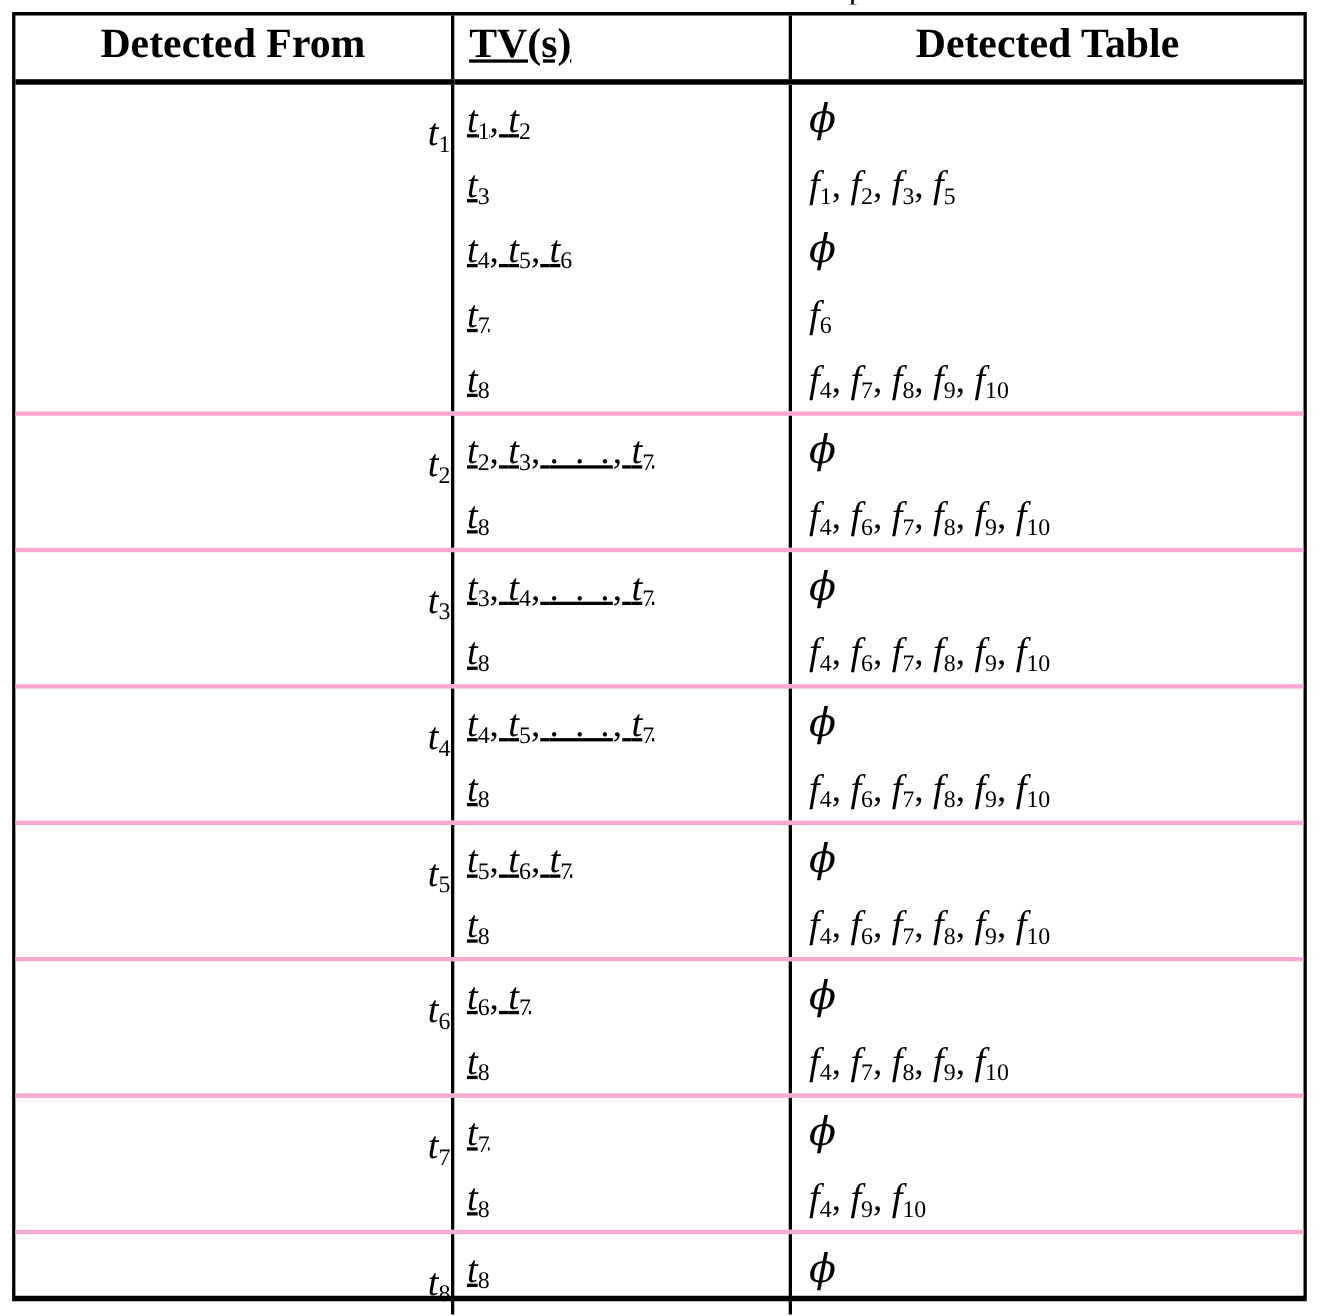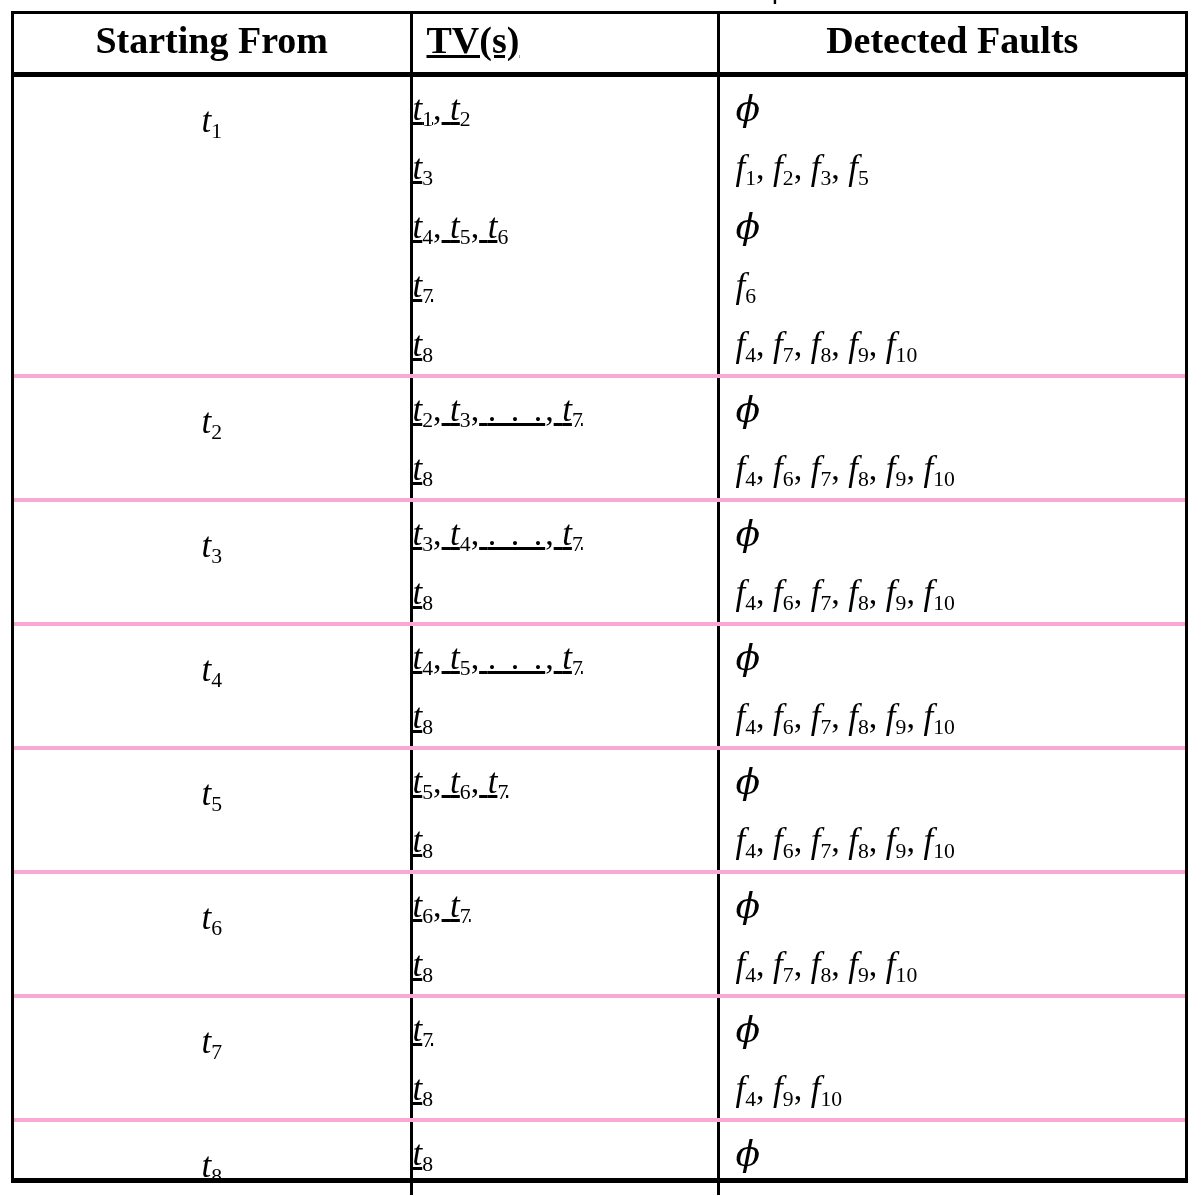--- a/index.html
+++ b/index.html
@@ -92,27 +92,27 @@
   }
 
   td {
     vertical-align: top;
     font-size: 34px;
     padding: 0;
     height: 1px;
   }
 
   .startcell {
-    text-align: center;
+    text-align: right;
     vertical-align: top;
     padding-top: 12px;
   }
 
   .tvcell, .dfcell {
-    padding-left: 0;
+    padding-left: 12px;
     text-align: left;
   }
   .dfcell { padding-left: 16px; }
 
   .line {
     height: 59px;
     line-height: 59px;
     white-space: nowrap;
     font-size: 34px;
   }
@@ -149,23 +149,23 @@
 
   <div class="tbl-wrap">
     <table class="faults">
       <colgroup>
         <col class="c-start">
         <col class="c-tv">
         <col class="c-df">
       </colgroup>
       <thead>
         <tr class="header-row">
-          <th class="hd-start">Starting From</th>
+          <th class="hd-start">Detected From</th>
           <th class="hd-tv">TV(s)</th>
-          <th class="hd-df">Detected Faults</th>
+          <th class="hd-df">Detected Table</th>
         </tr>
       </thead>
       <tbody class="grp">
           <tr class="grp-first">
             <td class="cell-start startcell">
               <div class="line"><span class="mv">t<sub>1</sub></span></div>
             </td>
             <td class="cell-tv tvcell">
               <div class="line"><span class="mv">t<sub>1</sub></span><span class="sep">,</span> <span class="mv">t<sub>2</sub></span></div>
               <div class="line"><span class="mv">t<sub>3</sub></span></div>

